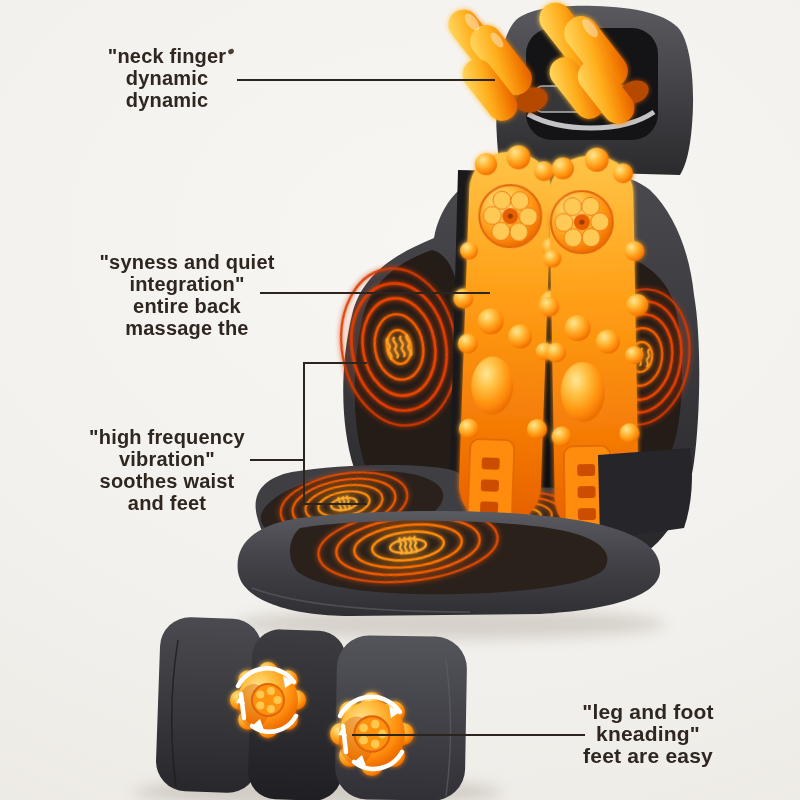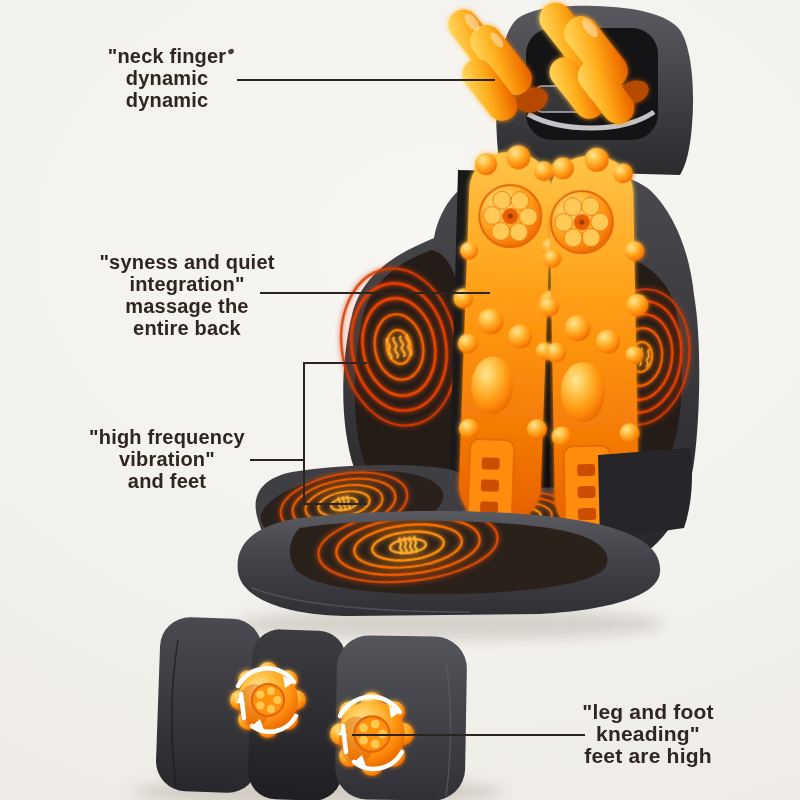--- a/index.html
+++ b/index.html
@@ -380,27 +380,28 @@
   <div class="lead h" style="left:352px;top:734px;width:233px;"></div>
 
   <div class="anno" style="left:82px;top:45px;width:170px;">
     <div>"neck finger</div>
     <div>dynamic</div>
     <div>dynamic</div>
   </div>
   <div class="anno" style="left:97px;top:251px;width:180px;">
     <div>"syness and quiet</div>
     <div>integration"</div>
+    <div>entire back</div>
     <div>massage the</div>
-    <div>entire back</div>
   </div>
   <div class="anno" style="left:77px;top:426px;width:180px;">
     <div>"high frequency</div>
     <div>vibration"</div>
+    <div>soothes waist</div>
     <div>and feet</div>
   </div>
   <div class="anno legs" style="left:562px;top:701px;width:172px;">
     <div>"leg and foot</div>
     <div>kneading"</div>
-    <div>feet are high</div>
+    <div>feet are easy</div>
   </div>
 
 </div>
 
 </body></html>

